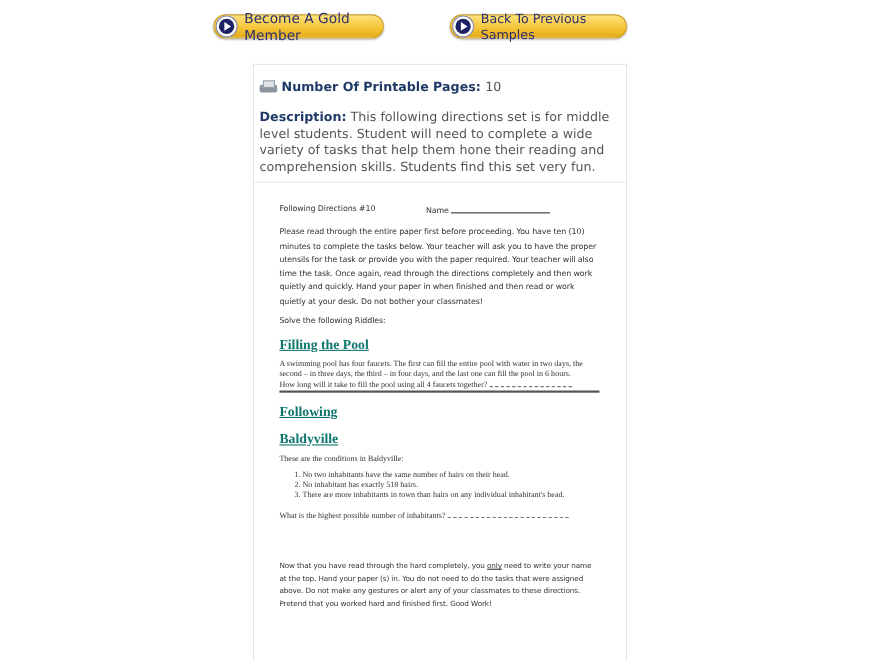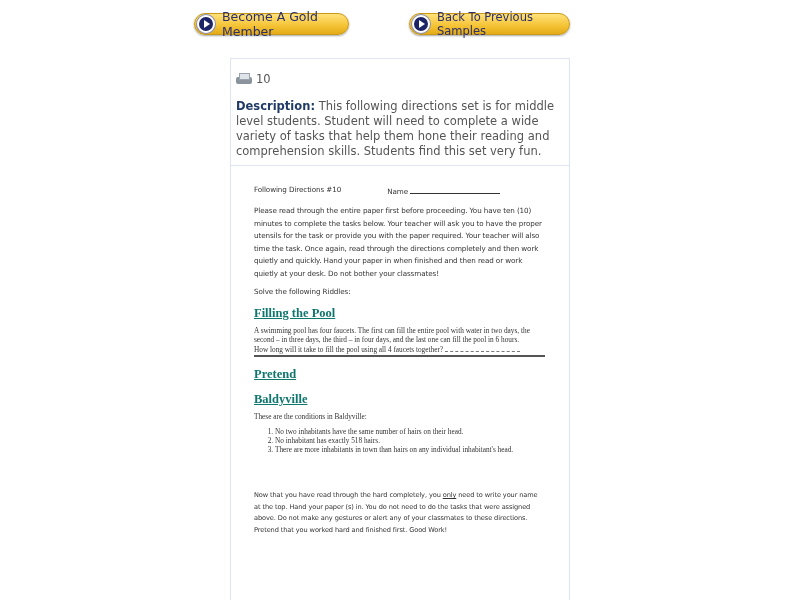--- a/index.html
+++ b/index.html
@@ -70,20 +70,21 @@
 </div>
 <div id="btn-back" class="gold-btn">
   <span class="play"></span>
   <span>Back To Previous Samples</span>
 </div>
 
 <div class="panel">
   <div class="meta">
     <div class="row" style="margin-top:5px;">
       <span class="printer-icon"></span>
+      <span class="lbl">Number Of Printable Pages:</span>
       <span class="val">10</span>
     </div>
     <div class="desc">
       <span class="lbl">Description:</span>
       <span>This following directions set is for middle level students. Student will need to complete a wide variety of tasks that help them hone their reading and comprehension skills. Students find this set very fun.</span>
     </div>
   </div>
   <div class="divider"></div>
 
   <div class="doc">
@@ -94,29 +95,33 @@
     <div class="intro hand">Please read through the entire paper first before proceeding. You have ten (10) minutes to complete the tasks below. Your teacher will ask you to have the proper utensils for the task or provide you with the paper required. Your teacher will also time the task. Once again, read through the directions completely and then work quietly and quickly. Hand your paper in when finished and then read or work quietly at your desk. Do not bother your classmates!</div>
     <div class="riddles-lbl hand">Solve the following Riddles:</div>
 
     <h3 class="rt">Filling the Pool</h3>
     <div class="serif ptxt uline">
       <span>A swimming pool has four faucets. The first can fill the entire pool with water in two days, the second – in three days, the third – in four days, and the last one can fill the pool in 6 hours.</span><br>
       <span>How long will it take to fill the pool using all 4 faucets together?</span>
       <span class="blank" style="width:75px;"></span>
     </div>
 
-    <h3 class="rt">Pretend</h3>
+    <h3 class="rt">Following</h3>
 
     <h3 class="rt">Baldyville</h3>
     <div class="serif ptxt">
       <span>These are the conditions in Baldyville:</span>
       <ol class="cond">
         <li>No two inhabitants have the same number of hairs on their head.</li>
         <li>No inhabitant has exactly 518 hairs.</li>
         <li>There are more inhabitants in town than hairs on any individual inhabitant's head.</li>
       </ol>
+      <div style="margin-top:9px;">
+        <span>What is the highest possible number of inhabitants?</span>
+        <span class="blank" style="width:110px;"></span>
+      </div>
     </div>
 
     <div class="closing hand" style="font-size:6.6px;">
       <span>Now that you have read through the hard completely, you </span><u>only</u><span> need to write your name at the top. Hand your paper (s) in. You do not need to do the tasks that were assigned above. Do not make any gestures or alert any of your classmates to these directions. Pretend that you worked hard and finished first. Good Work!</span>
     </div>
   </div>
 </div>
 
 </body></html>

